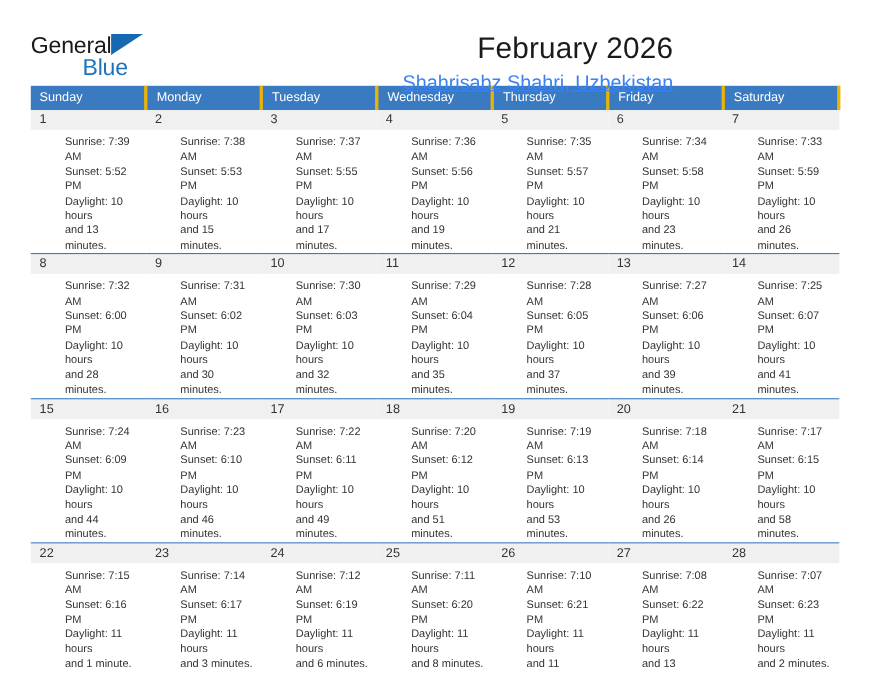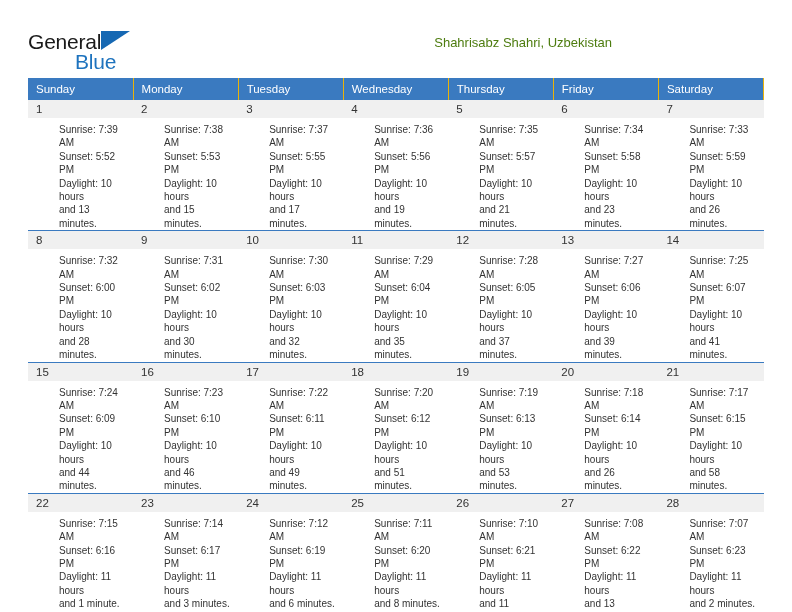--- a/index.html
+++ b/index.html
@@ -71,43 +71,44 @@
     padding-top: 0px;
   }
   .cal-title {
     font-size: 27px;
     font-weight: normal;
     color: #1a1a1a;
     line-height: 32px;
     letter-spacing: 0.2px;
   }
   .cal-subtitle {
-    font-size: 13px;
-    color: #4d7c0f;
+    font-size: 18px;
+    color: #3b82f6;
     line-height: 18px;
     margin-top: 6px;
+    text-decoration: underline;
   }
 
   
   .cal {
     margin-top: 6px;
     width: 736px;
     border-collapse: collapse;
     table-layout: fixed;
   }
   .cal th {
     background: #3a7ac0;
     color: #ffffff;
     font-weight: normal;
     font-size: 11.5px;
     text-align: left;
     padding: 5px 0 5px 8px;
     height: 21px;
     box-sizing: border-box;
-    border-right: 1px solid #eab308;
+    border-right: 3px solid #eab308;
   }
   .daycell {
     vertical-align: top;
     padding: 0;
     width: 105.14px;
     height: 110px;
     box-sizing: border-box;
     border-top: 1px solid #3a7ac0;
   }
   .cal tbody tr.week:first-child .daycell {
@@ -140,20 +141,21 @@
 
   <div class="topbar">
 
     <div class="brand">
       <span class="brand-general">General</span>
       <span class="brand-tri"></span>
       <span class="brand-blue">Blue</span>
     </div>
 
     <div class="titles">
+      <div class="cal-title">February 2026</div>
       <div class="cal-subtitle">Shahrisabz Shahri, Uzbekistan</div>
     </div>
 
   </div>
 
   <table class="cal">
     <thead>
       <tr>
         <th>Sunday</th>
         <th>Monday</th>

